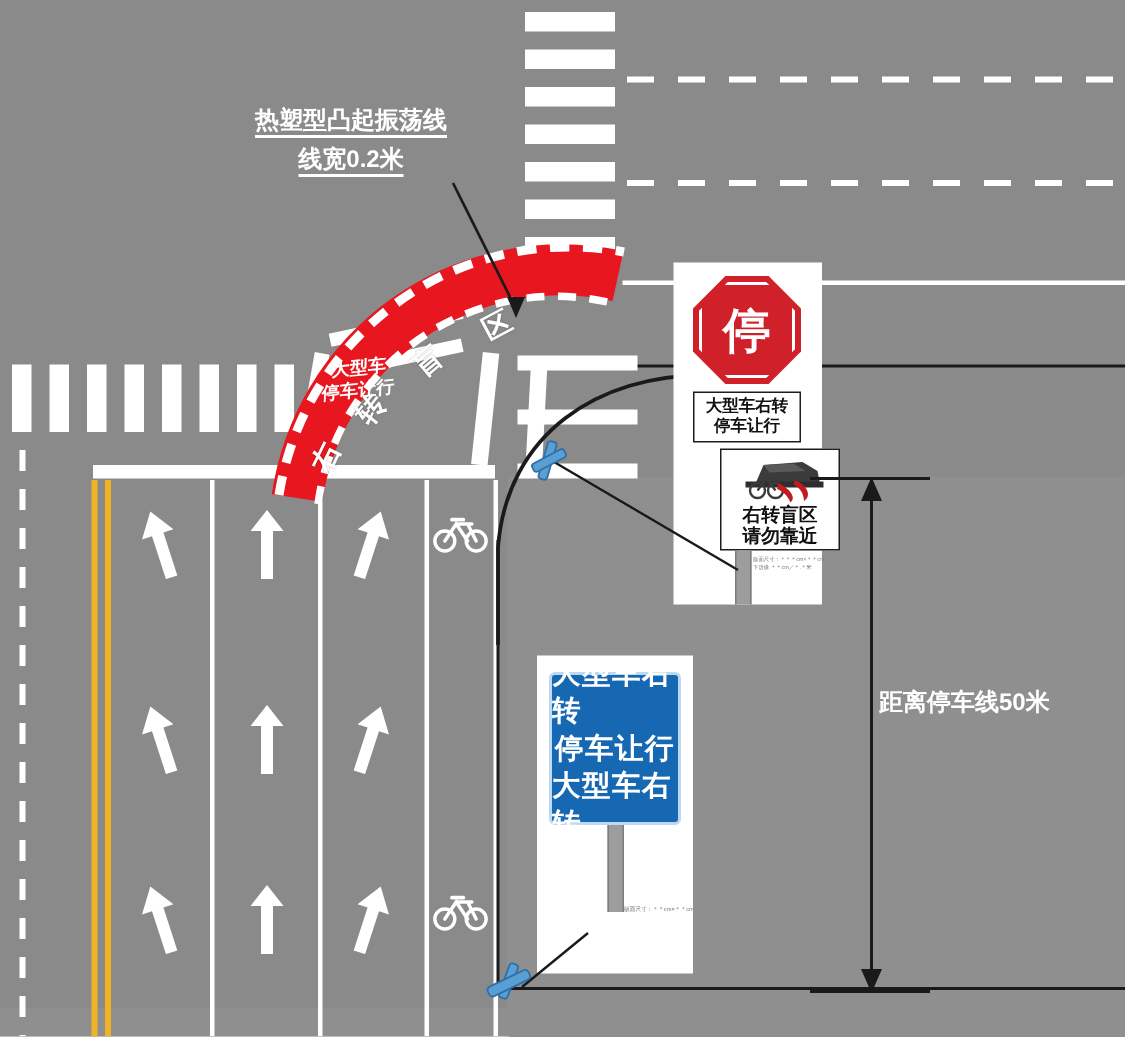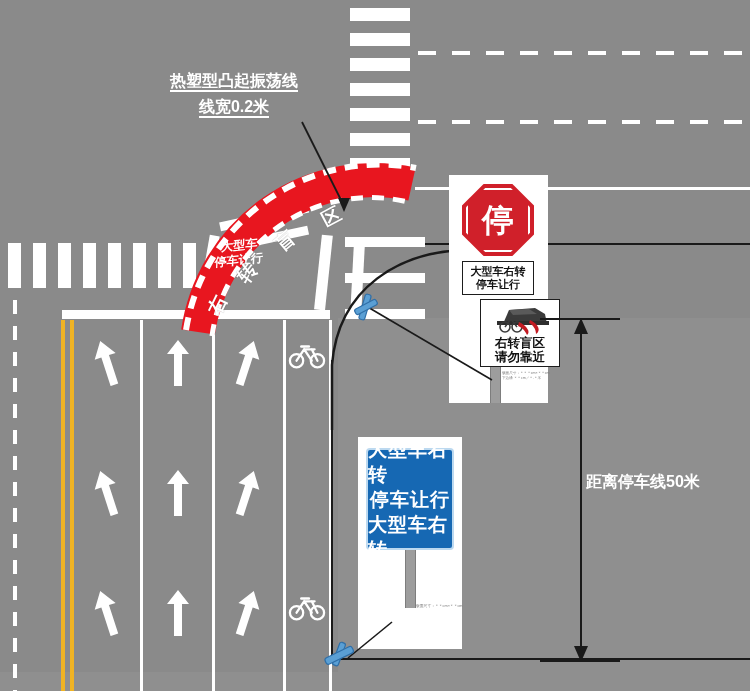--- a/index.html
+++ b/index.html
@@ -321,15 +321,15 @@
     </svg>
   </div>
 
   <svg style="position:absolute;left:566px;top:316px;width:30px;height:348px;" viewBox="0 0 30 348">
     <path d="M 15 12 L 15 336" stroke="#1a1a1a" stroke-width="2" fill="none"></path>
     <path d="M 15 2 L 8 18 L 22 18 Z" fill="#1a1a1a"></path>
     <path d="M 15 346 L 8 330 L 22 330 Z" fill="#1a1a1a"></path>
   </svg>
   <div class="black-h" style="left:540px;top:318px;width:80px;height:2px;"></div>
   <div class="black-h" style="left:540px;top:660px;width:80px;height:2px;"></div>
-  <div class="dimlabel" style="left:586px;top:472px;">距离停车线50米</div>
+  <div class="dimlabel" style="left:586px;top:458px;">距离停车线50米</div>
 
 </div>
 
 </body></html>

